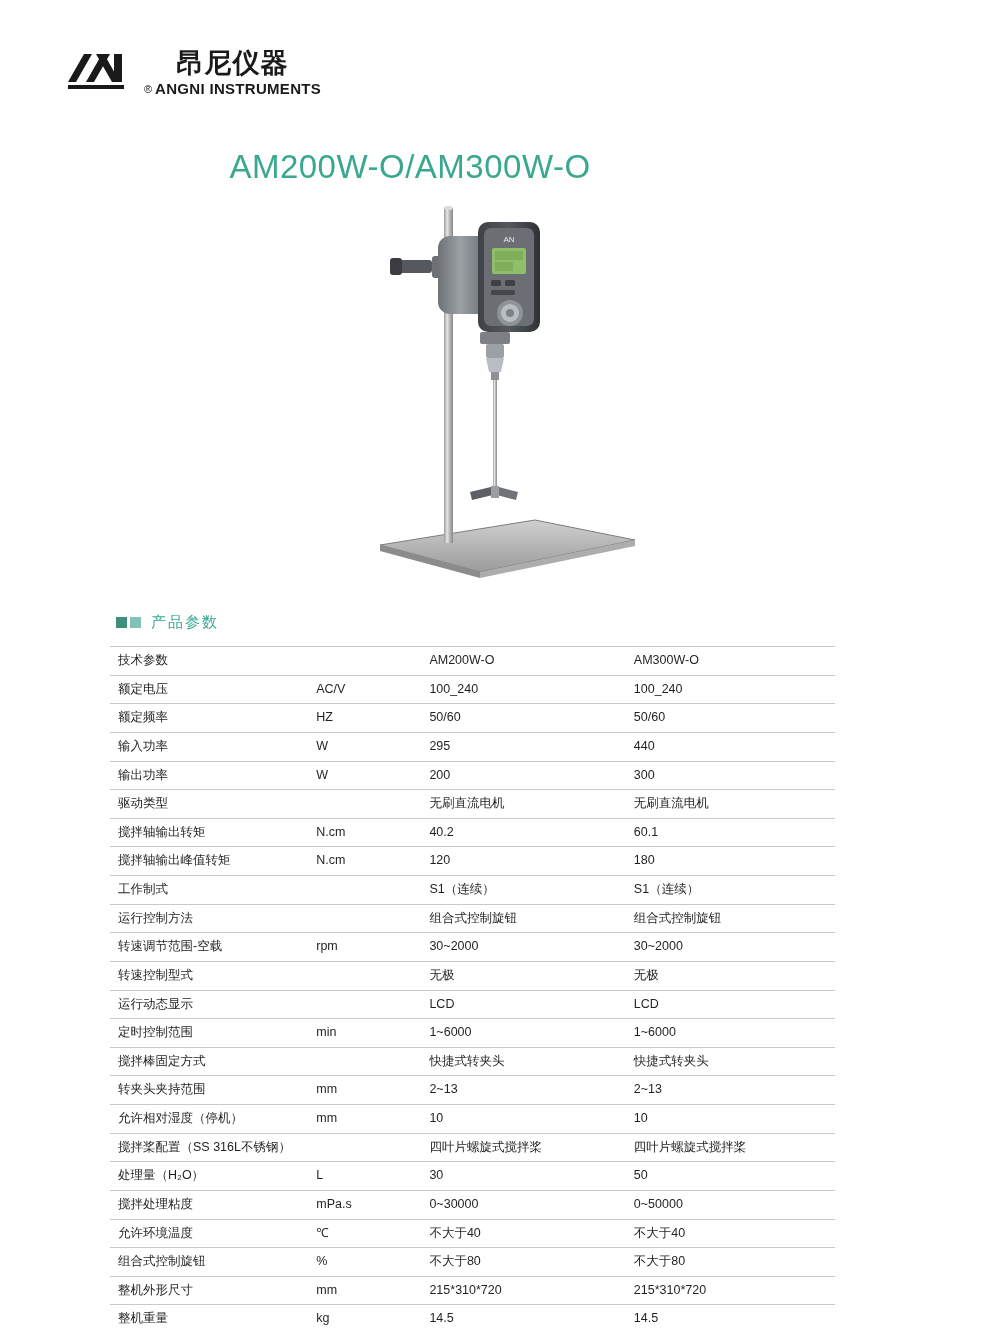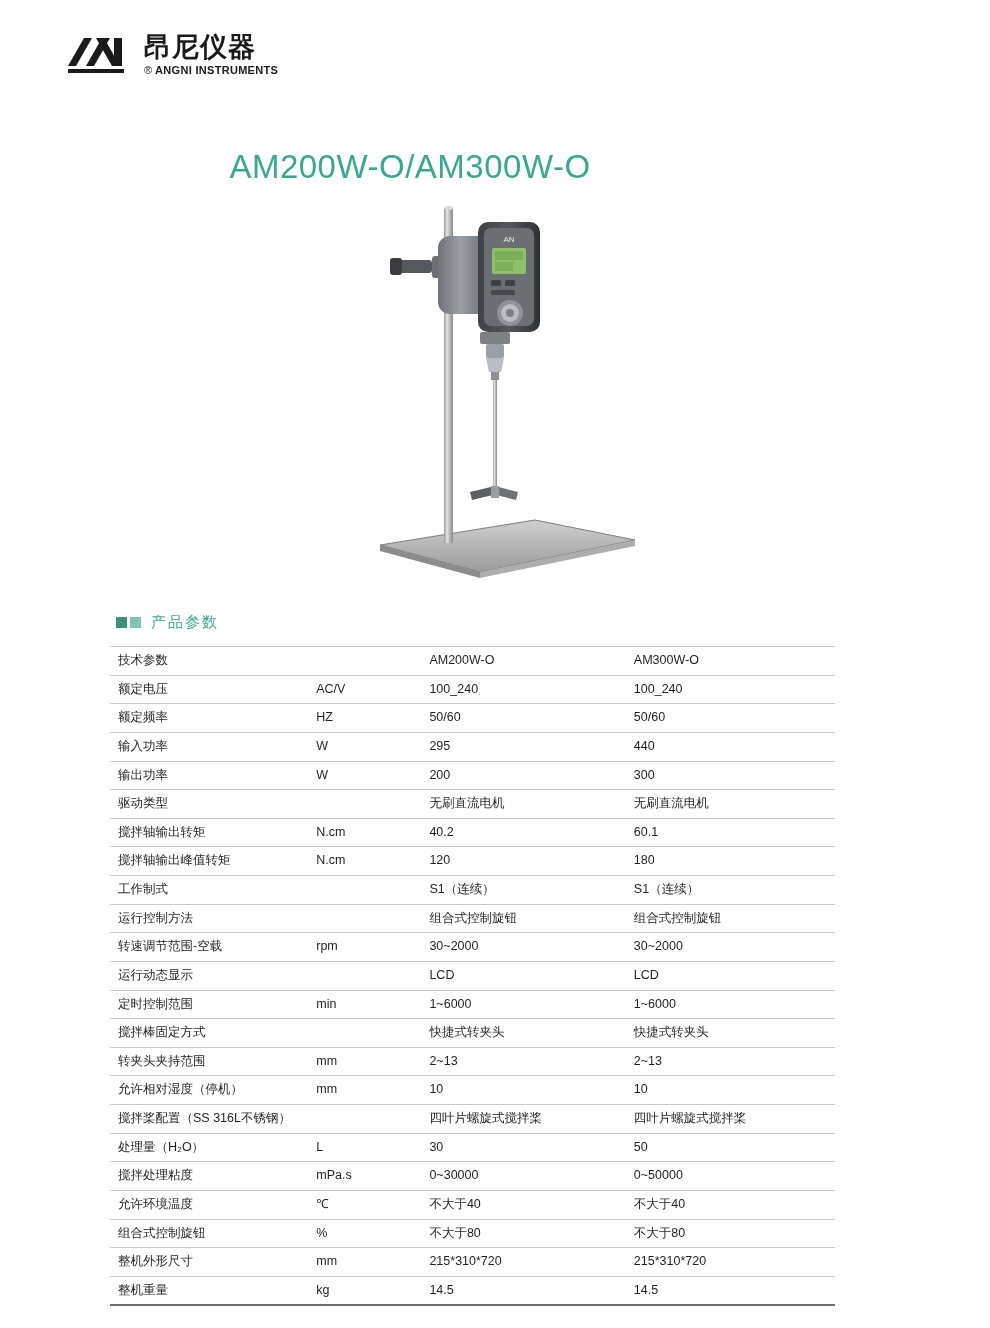--- a/index.html
+++ b/index.html
@@ -13,23 +13,24 @@
     font-family: "Liberation Sans", sans-serif;
     color: #231f20;
     position: relative;
     overflow: hidden;
   }
 
   
   .logo-block {
     position: absolute;
     left: 66px;
-    top: 32px;
+    top: 48px;
     display: flex;
     align-items: flex-start;
+    text-align: center;
   }
   .logo-mark {
     width: 72px;
     height: 44px;
     position: relative;
     margin-right: 6px;
   }
   .logo-mark svg { display:block; }
   .logo-text {
     display: flex;
@@ -48,21 +49,21 @@
     display: flex;
     align-items: center;
     margin-top: 3px;
   }
   .logo-reg {
     font-size: 11px;
     margin-right: 3px;
     color: #1a1a1a;
   }
   .logo-en {
-    font-size: 11px;
+    font-size: 15px;
     font-weight: bold;
     letter-spacing: 0.3px;
     color: #1a1a1a;
   }
 
   
   .page-title {
     position: absolute;
     top: 148px;
     left: 0;
@@ -295,20 +296,26 @@
       <td class="col-a">组合式控制旋钮</td>
       <td class="col-b">组合式控制旋钮</td>
     </tr>
     <tr>
       <td class="col-name">转速调节范围-空载</td>
       <td class="col-unit">rpm</td>
       <td class="col-a">30~2000</td>
       <td class="col-b">30~2000</td>
     </tr>
     <tr>
+      <td class="col-name">转速控制型式</td>
+      <td class="col-unit"></td>
+      <td class="col-a">无极</td>
+      <td class="col-b">无极</td>
+    </tr>
+    <tr>
       <td class="col-name">运行动态显示</td>
       <td class="col-unit"></td>
       <td class="col-a">LCD</td>
       <td class="col-b">LCD</td>
     </tr>
     <tr>
       <td class="col-name">定时控制范围</td>
       <td class="col-unit">min</td>
       <td class="col-a">1~6000</td>
       <td class="col-b">1~6000</td>

